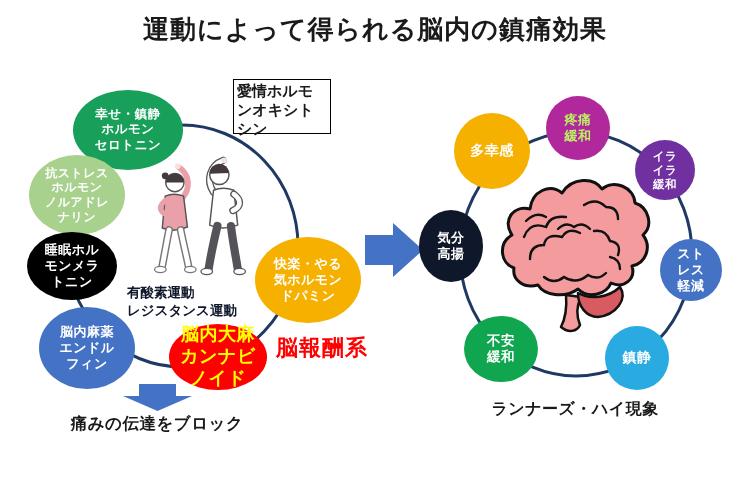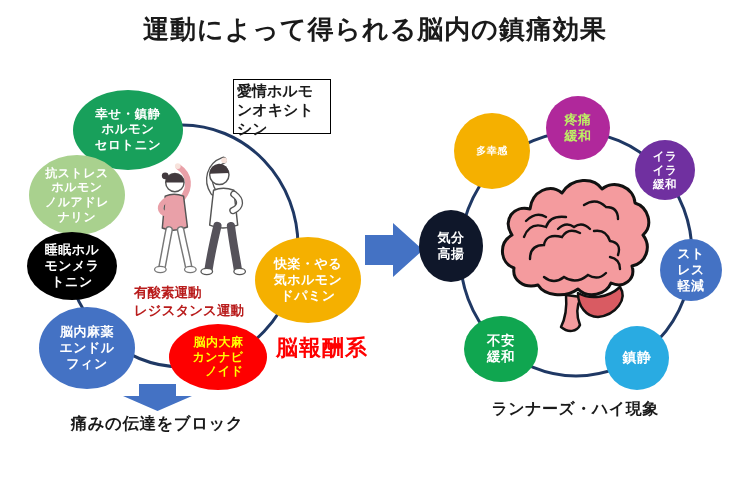--- a/index.html
+++ b/index.html
@@ -16,38 +16,38 @@
   .bubble{
     position:absolute;border-radius:50%;display:flex;align-items:center;justify-content:center;
     text-align:center;font-weight:bold;white-space:pre-line;line-height:1.22;z-index:2;
     letter-spacing:0.5px;
   }
   
   .b-serotonin{left:73px;top:90px;width:110px;height:80px;font-size:12.5px;}
   .b-noradrenaline{left:29px;top:155px;width:96px;height:80px;font-size:12px;}
   .b-melatonin{left:27px;top:232px;width:90px;height:68px;font-size:13px;}
   .b-endorphin{left:39px;top:307px;width:96px;height:82px;font-size:13px;}
-  .b-cannabinoid{left:169px;top:324px;width:98px;height:66px;font-size:12px;text-align:right;}
+  .b-cannabinoid{left:169px;top:324px;width:98px;height:66px;font-size:18px;}
   .b-dopamine{left:255px;top:237px;width:106px;height:86px;font-size:13px;}
   
-  .b-euphoria{left:454px;top:113px;width:76px;height:76px;font-size:10px;}
+  .b-euphoria{left:454px;top:113px;width:76px;height:76px;font-size:14px;}
   .b-pain-relief{left:546px;top:96px;width:64px;height:64px;font-size:13px;}
   .b-irritation-relief{left:635px;top:140px;width:60px;height:60px;font-size:11.5px;}
   .b-stress-reduction{left:660px;top:239px;width:62px;height:62px;font-size:13px;}
   .b-sedation{left:605px;top:326px;width:64px;height:64px;font-size:14px;}
   .b-anxiety-relief{left:464px;top:316px;width:74px;height:66px;font-size:13.5px;}
   .b-mood-elevation{left:419px;top:210px;width:64px;height:72px;font-size:13px;}
 
   .oxytocin-box{
     left:233px;top:79px;width:98px;height:55px;background:#ffffff;border:1.5px solid #000;
     font-size:15px;font-weight:bold;line-height:1.25;color:#1a1a1a;white-space:pre-line;
     padding:2px 3px;box-sizing:border-box;z-index:3;text-align:left;
   }
   .center-label{
-    left:134px;top:284px;font-size:13.5px;font-weight:bold;color:#b91c1c;
+    left:127px;top:284px;font-size:13.5px;font-weight:bold;color:#0f172a;
     line-height:1.3;white-space:pre-line;z-index:4;
   }
   .reward-label{left:276px;top:333px;font-size:22px;font-weight:800;color:#ff0000;z-index:4;letter-spacing:1px;}
   .block-caption{left:57px;top:413px;width:200px;text-align:center;font-size:16.5px;font-weight:bold;color:#1a1a1a;z-index:4;letter-spacing:0.5px;}
   .runners-caption{left:460px;top:399px;width:230px;text-align:center;font-size:16px;font-weight:bold;color:#1a1a1a;z-index:4;letter-spacing:0.5px;}
   .people-wrap{left:142px;top:146px;width:116px;height:134px;z-index:3;}
   .brain-wrap{left:492px;top:173px;width:162px;height:160px;z-index:3;}
 </style>
 </head>
 <body>

